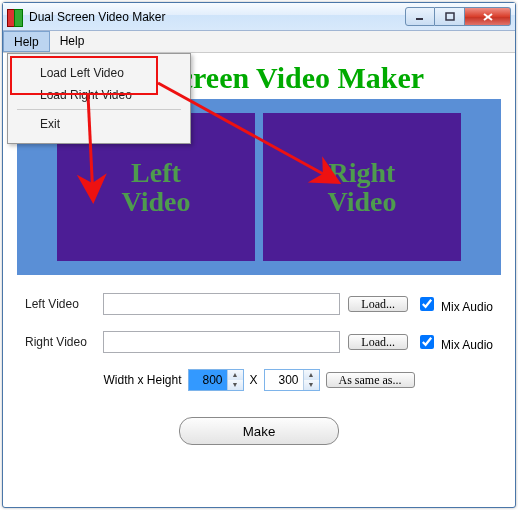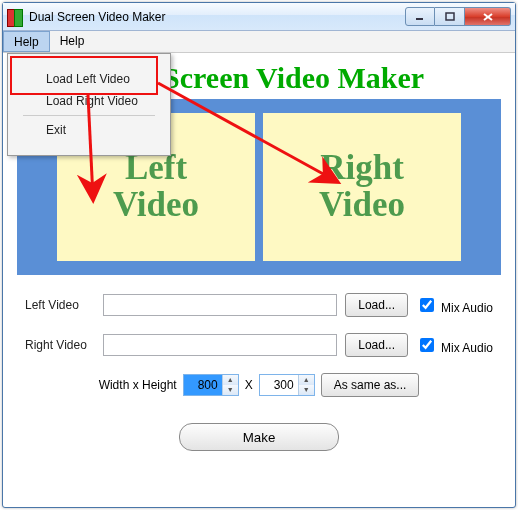--- a/index.html
+++ b/index.html
@@ -82,26 +82,26 @@
     padding:3px 10px;
     cursor:default;
   }
   .menu-item.active {
     background:#bcd4f0;
     border:1px solid #7da2ce;
   }
   .dropdown {
     position:absolute;
     top:50px; left:4px;
-    width:164px;
+    width:184px;
     background:#f4f4f4;
     border:1px solid #999;
     box-shadow:2px 2px 4px rgba(0,0,0,0.25);
     z-index:10;
-    padding:14px;
+    padding:8px;
   }
   .dd-item {
     padding:4px 10px 4px 24px;
     color:#222;
   }
   .dd-sep {
     height:1px; background:#ccc;
     margin:3px 1px;
   }
   .dd-highlight {
@@ -128,27 +128,27 @@
   }
   .preview {
     background:#5a8fd6;
     padding:14px;
     display:flex;
     gap:8px;
     justify-content:center;
   }
   .slot {
     width:198px; height:148px;
-    background:#fef9c3;
+    background:#4c1d95;
     display:flex;
     flex-direction:column;
     align-items:center;
     justify-content:center;
     font-family: Georgia, serif;
-    font-size:35px;
+    font-size:28px;
     font-weight:bold;
     color:#4e9b4e;
     line-height:1.05;
     text-align:center;
   }
   .form {
     padding:18px 22px 0 22px;
   }
   .row {
     display:flex;
@@ -158,27 +158,28 @@
   }
   .lbl { width:70px; color:#222; }
   .txtinput {
     flex:1;
     height:22px;
     border:1px solid #abadb3;
     background:#fff;
     padding:0 4px;
   }
   .btn {
-    height:24px;
+    height:16px;
     padding:0 12px;
     border:1px solid #8a8a8a;
     background:linear-gradient(to bottom,#fdfdfd,#e4e4e4);
     border-radius:3px;
     font-size:12px;
     cursor:default;
+    font-family:Liberation Serif, serif;
   }
   .chk { display:flex; align-items:flex-end; gap:4px; }
   .chk input { width:14px; height:14px; }
   .dims {
     display:flex;
     align-items:center;
     justify-content:center;
     gap:6px;
     margin-top:10px;
   }

